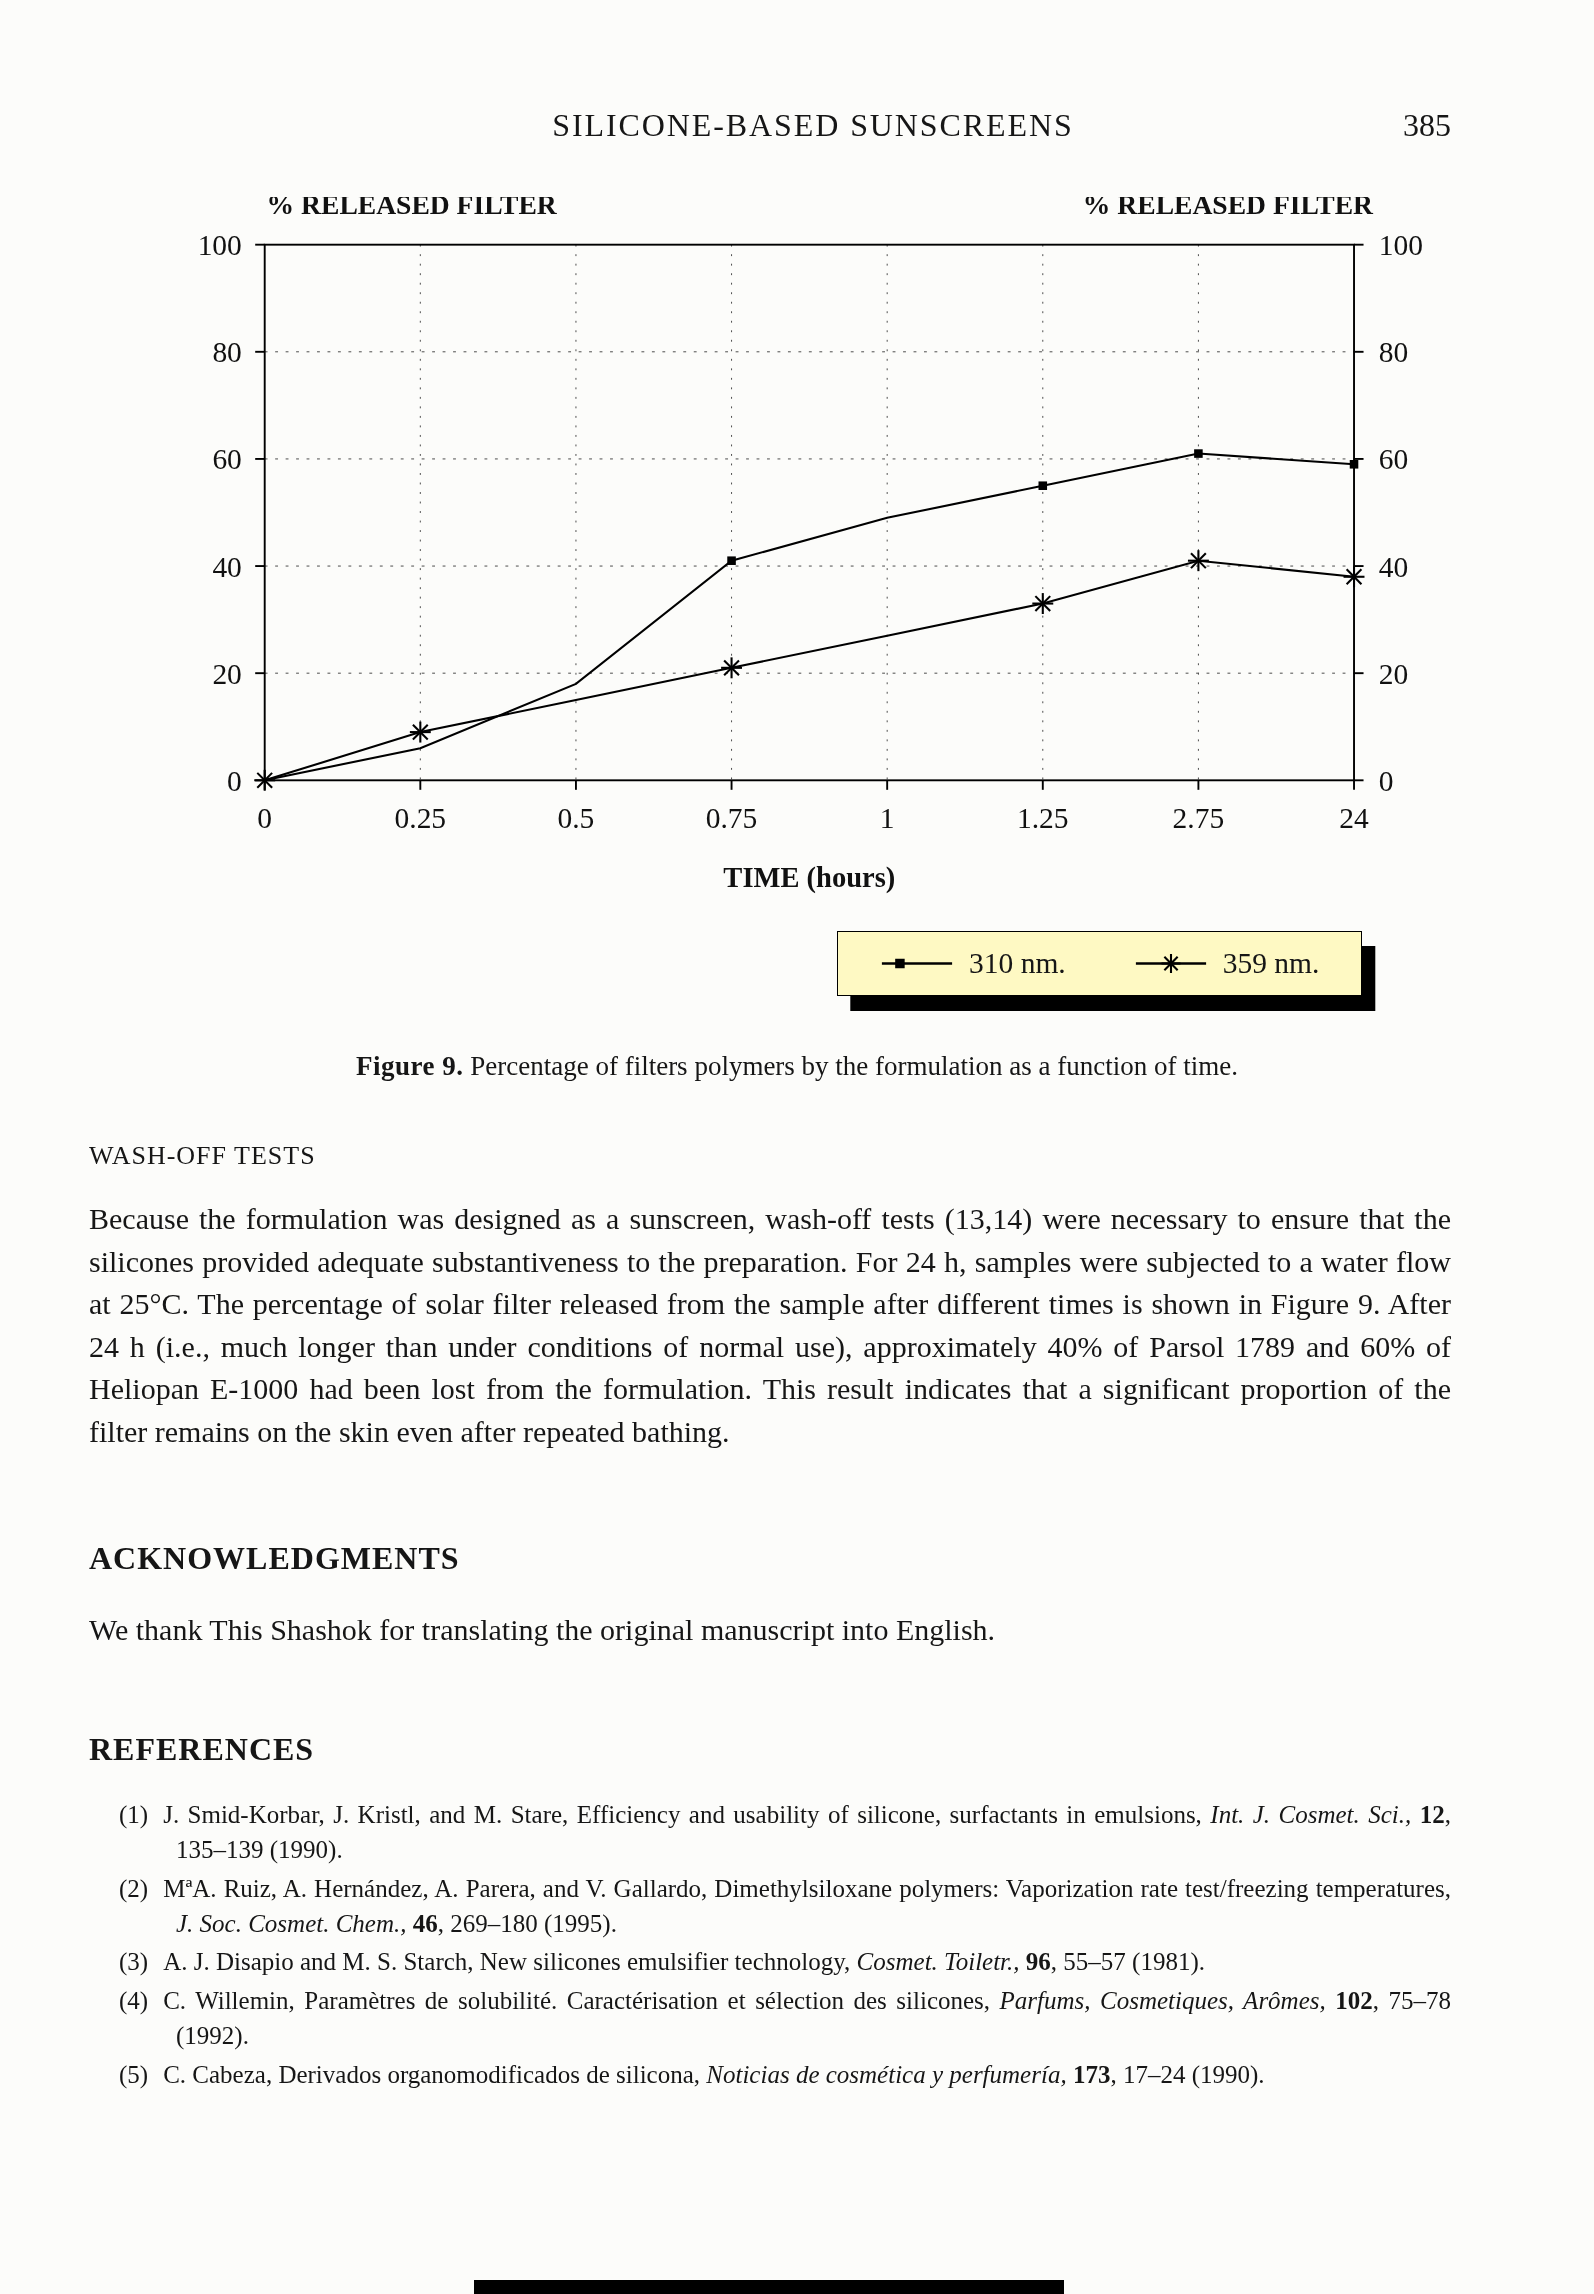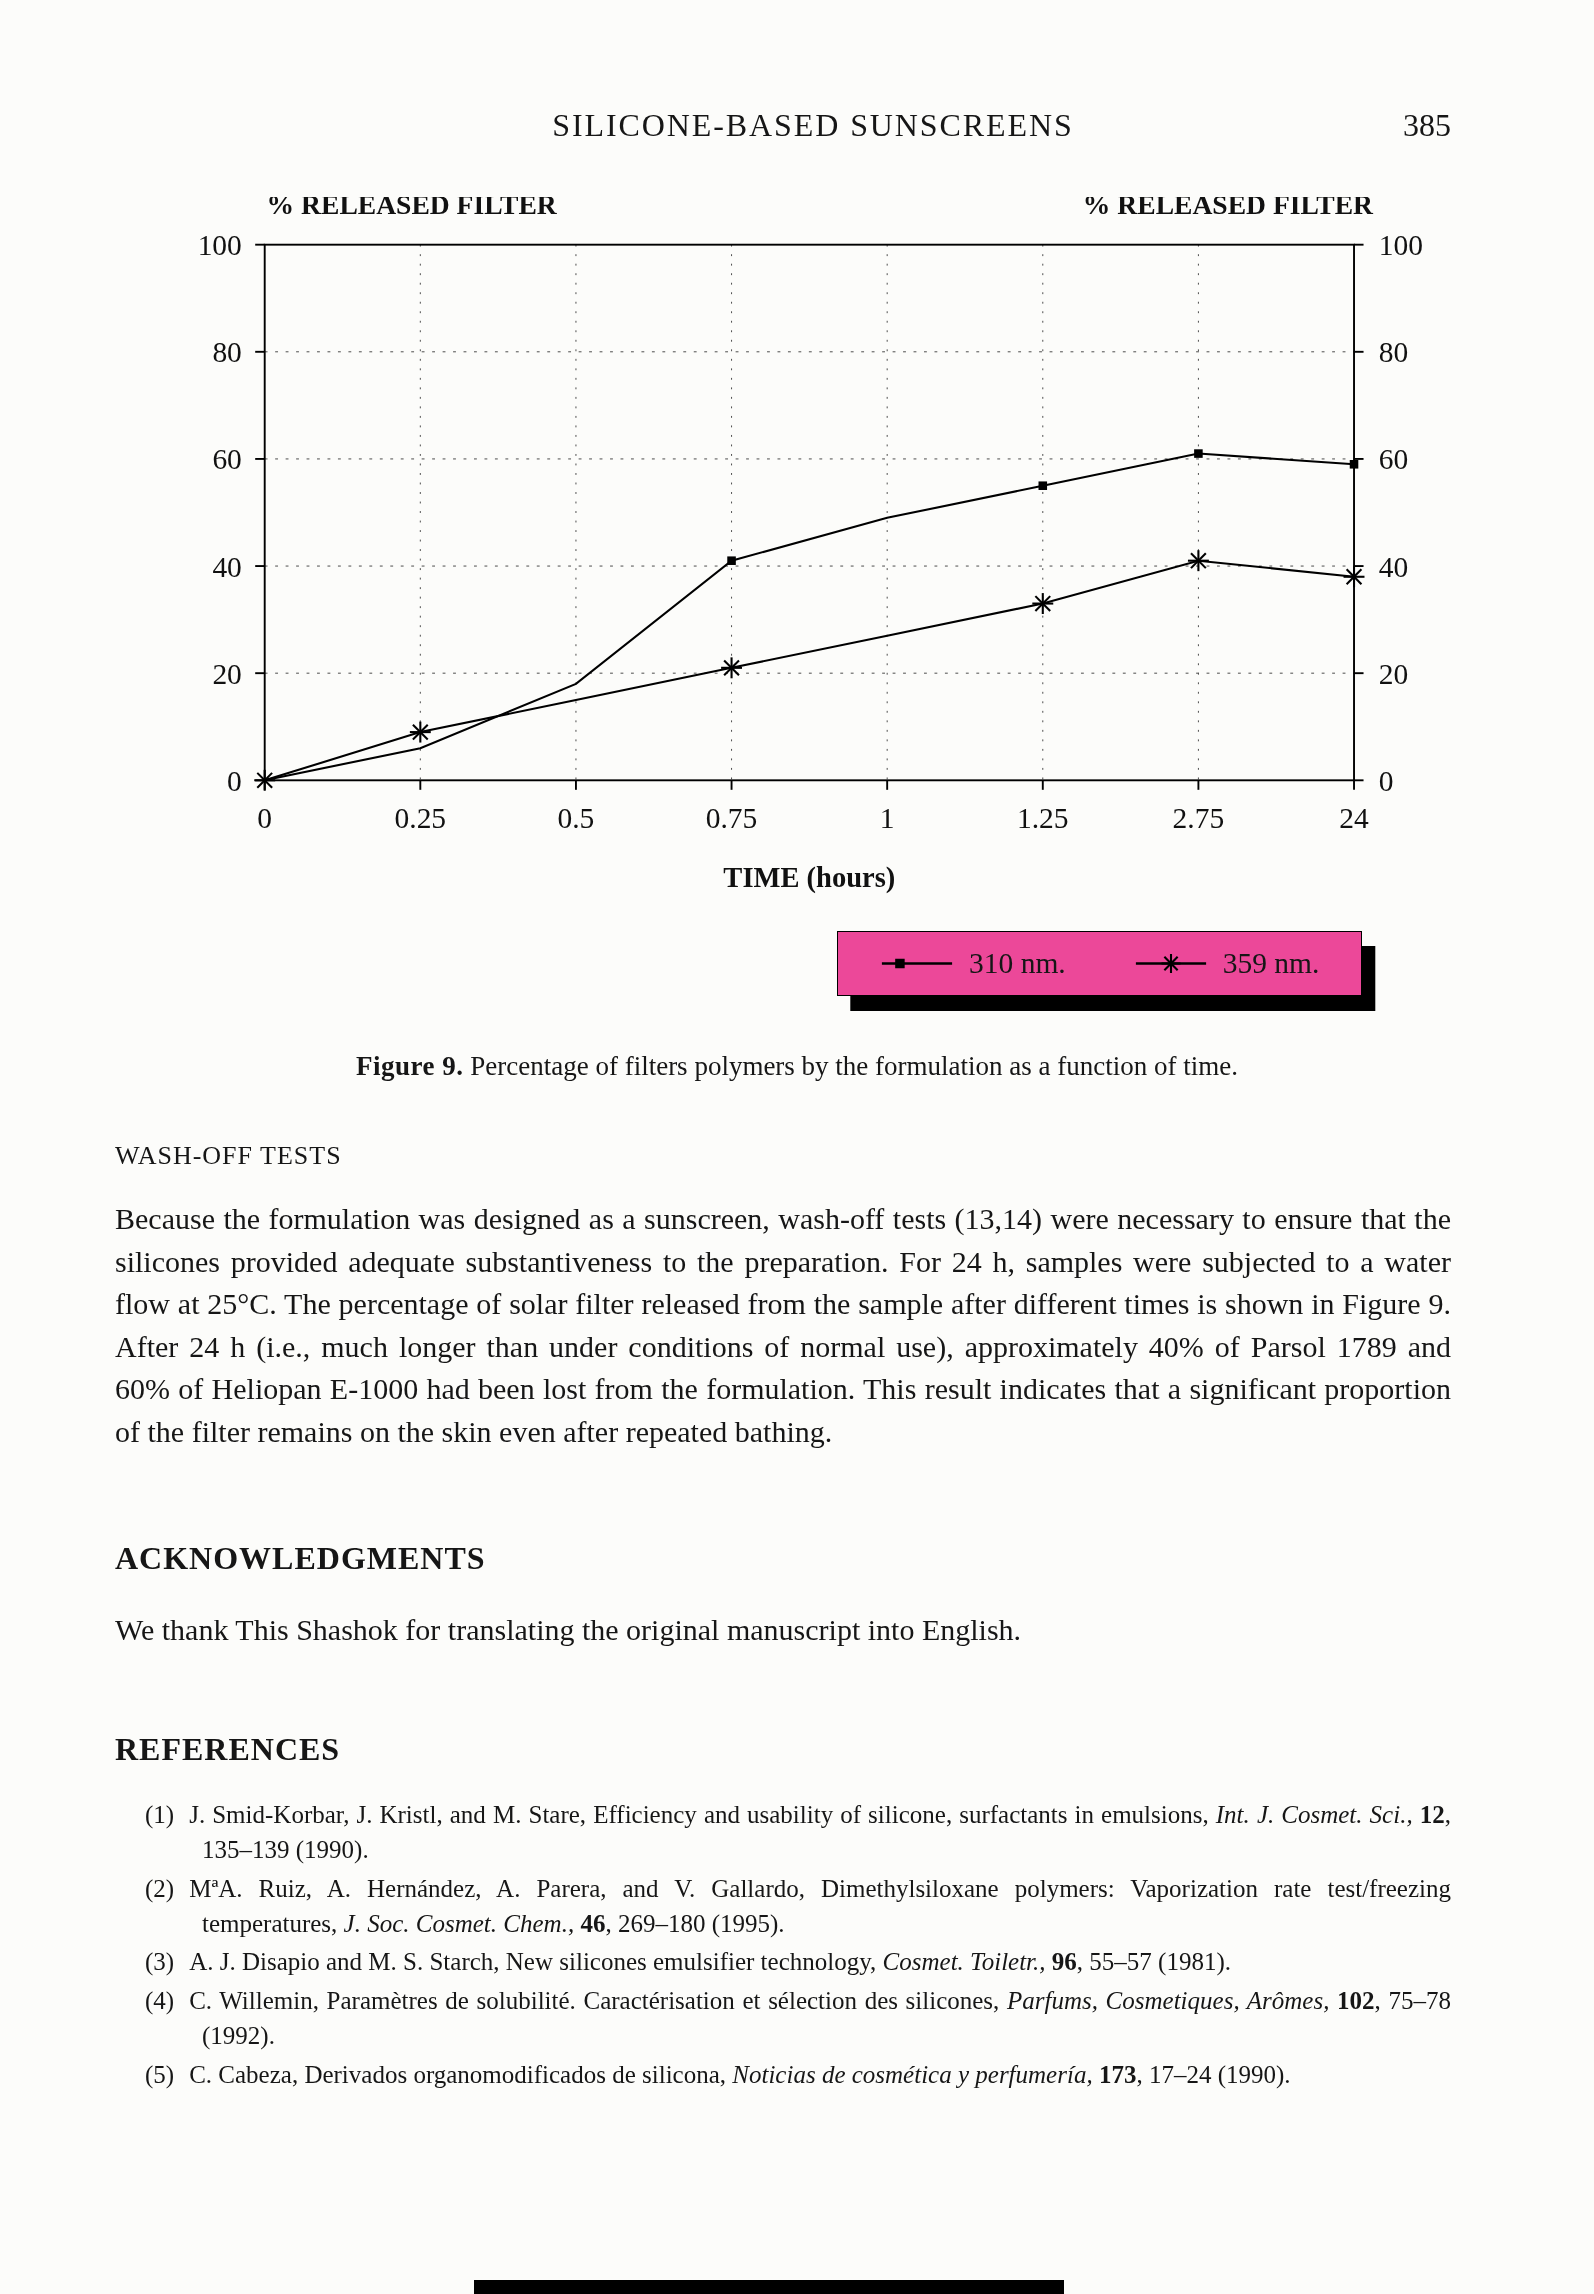--- a/index.html
+++ b/index.html
@@ -13,29 +13,29 @@
     overflow:hidden;
   }
   .header{position:relative;padding-top:107px;text-align:center;margin-left:32px;}
   .header-title{font-size:32px;letter-spacing:1.9px;}
   .pagenum{position:absolute;right:143px;top:107px;font-size:32px;}
   .chart-wrap{margin:53px 0 0 122px;}
   svg text{font-family:"Liberation Serif","DejaVu Serif",serif;fill:#111;}
   .legend-row{margin-top:21px;}
   .legend{
     display:inline-flex;align-items:flex-start;gap:68px;
-    border:1.9px solid #000;background:#ec4899;
+    border:1.9px solid #000;background:#fef9c3;
     padding:15px 42px;margin-left:837px;
     box-shadow:13.3px 15px 0 0 #000;
     font-size:29.5px;
   }
   .legend-item{display:flex;align-items:center;gap:15px;}
   .caption{margin-top:55px;text-align:center;font-size:27px;}
   .caption b{letter-spacing:0.5px;}
-  .section{margin-left:115px;margin-right:143px;}
+  .section{margin-left:89px;margin-right:143px;}
   .small-heading{margin-top:59px;font-size:26px;letter-spacing:1px;}
   .body-par{margin-top:27px;font-size:30px;line-height:1.42;text-align:justify;}
   .big-heading{font-size:32px;font-weight:bold;letter-spacing:1px;}
   .ack-heading{margin-top:86px;}
   .ack-par{margin-top:32px;}
   .refs-heading{margin-top:80px;}
   .refs{margin-top:28.5px;margin-left:30px;font-size:25px;line-height:1.42;text-align:justify;}
   .ref{padding-left:57px;text-indent:-57px;margin-bottom:2.9px;font-family:Liberation Serif, serif;}
   .ref .num{margin-right:15px;}
   .bottom-artifact{position:absolute;left:474px;bottom:0;width:590px;height:14.3px;background:#000;}

